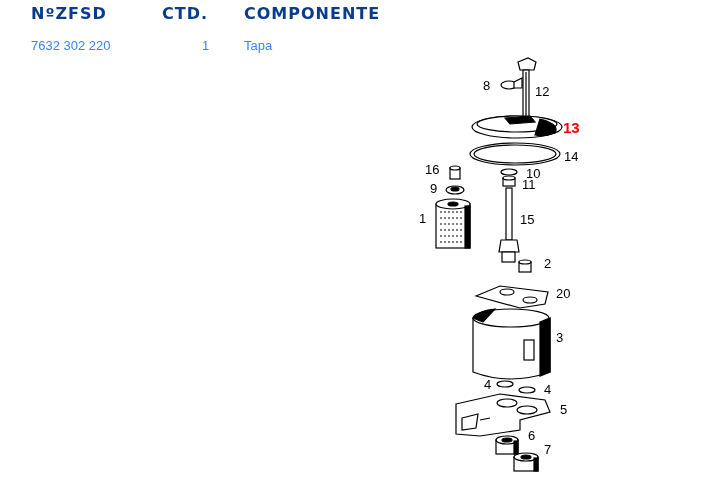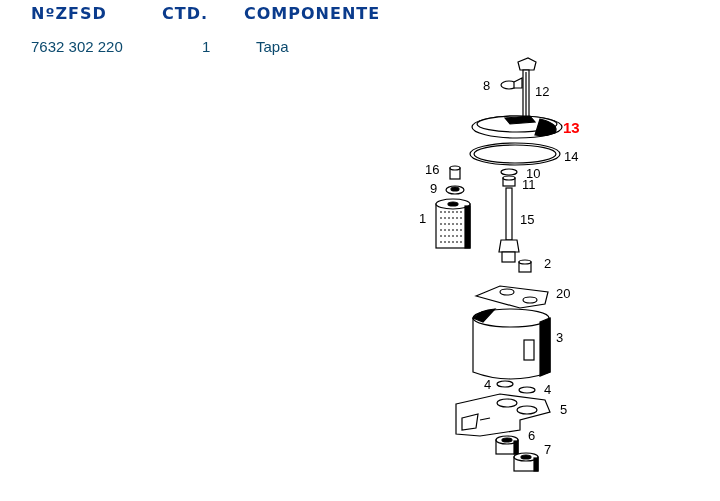--- a/index.html
+++ b/index.html
@@ -1,35 +1,35 @@
 <!DOCTYPE html>
 <html><head>
 <meta charset="utf-8">
 <style>
   html, body { margin: 0; padding: 0; background: #ffffff; }
   body { width: 720px; height: 501px; position: relative; overflow: hidden;
          font-family: "Liberation Sans", "DejaVu Sans", sans-serif; }
   .hdr { position: absolute; top: 4px; font-weight: bold; font-size: 16px;
          color: #0a3b8c; letter-spacing: 1px; font-family: "DejaVu Sans", sans-serif; }
-  .row { position: absolute; top: 38px; font-size: 15px; color: #0c4a6e; }
+  .row { position: absolute; top: 38px; font-size: 13px; color: #3b82f6; }
   #diagram { position: absolute; left: 0; top: 0; }
   .lbl { font-family: "Liberation Sans", sans-serif; font-size: 13px; fill: #000; }
   .lbl-hi { font-family: "Liberation Sans", sans-serif; font-size: 15px; font-weight: bold; fill: #ff0000; }
 </style>
 </head>
 <body>
 
 <div>
   <span class="hdr" style="left:31px">NºZFSD</span>
   <span class="hdr" style="left:162px">CTD.</span>
   <span class="hdr" style="left:244px">COMPONENTE</span>
 
   <span class="row" style="left:31px">7632 302 220</span>
   <span class="row" style="left:202px">1</span>
-  <span class="row" style="left:256px">Tapa</span>
+  <span class="row" style="left:244px">Tapa</span>
 </div>
 
 <svg id="diagram" width="720" height="501" viewBox="0 0 720 501">
   <g stroke="#000" stroke-width="1.2" fill="#fff">
 
     <g>
       <path d="M518,62 L528,58 L536,62 L534,70 L520,70 Z"></path>
       <rect x="523" y="70" width="6" height="50"></rect>
       <line x1="526" y1="72" x2="526" y2="118"></line>
     </g>

